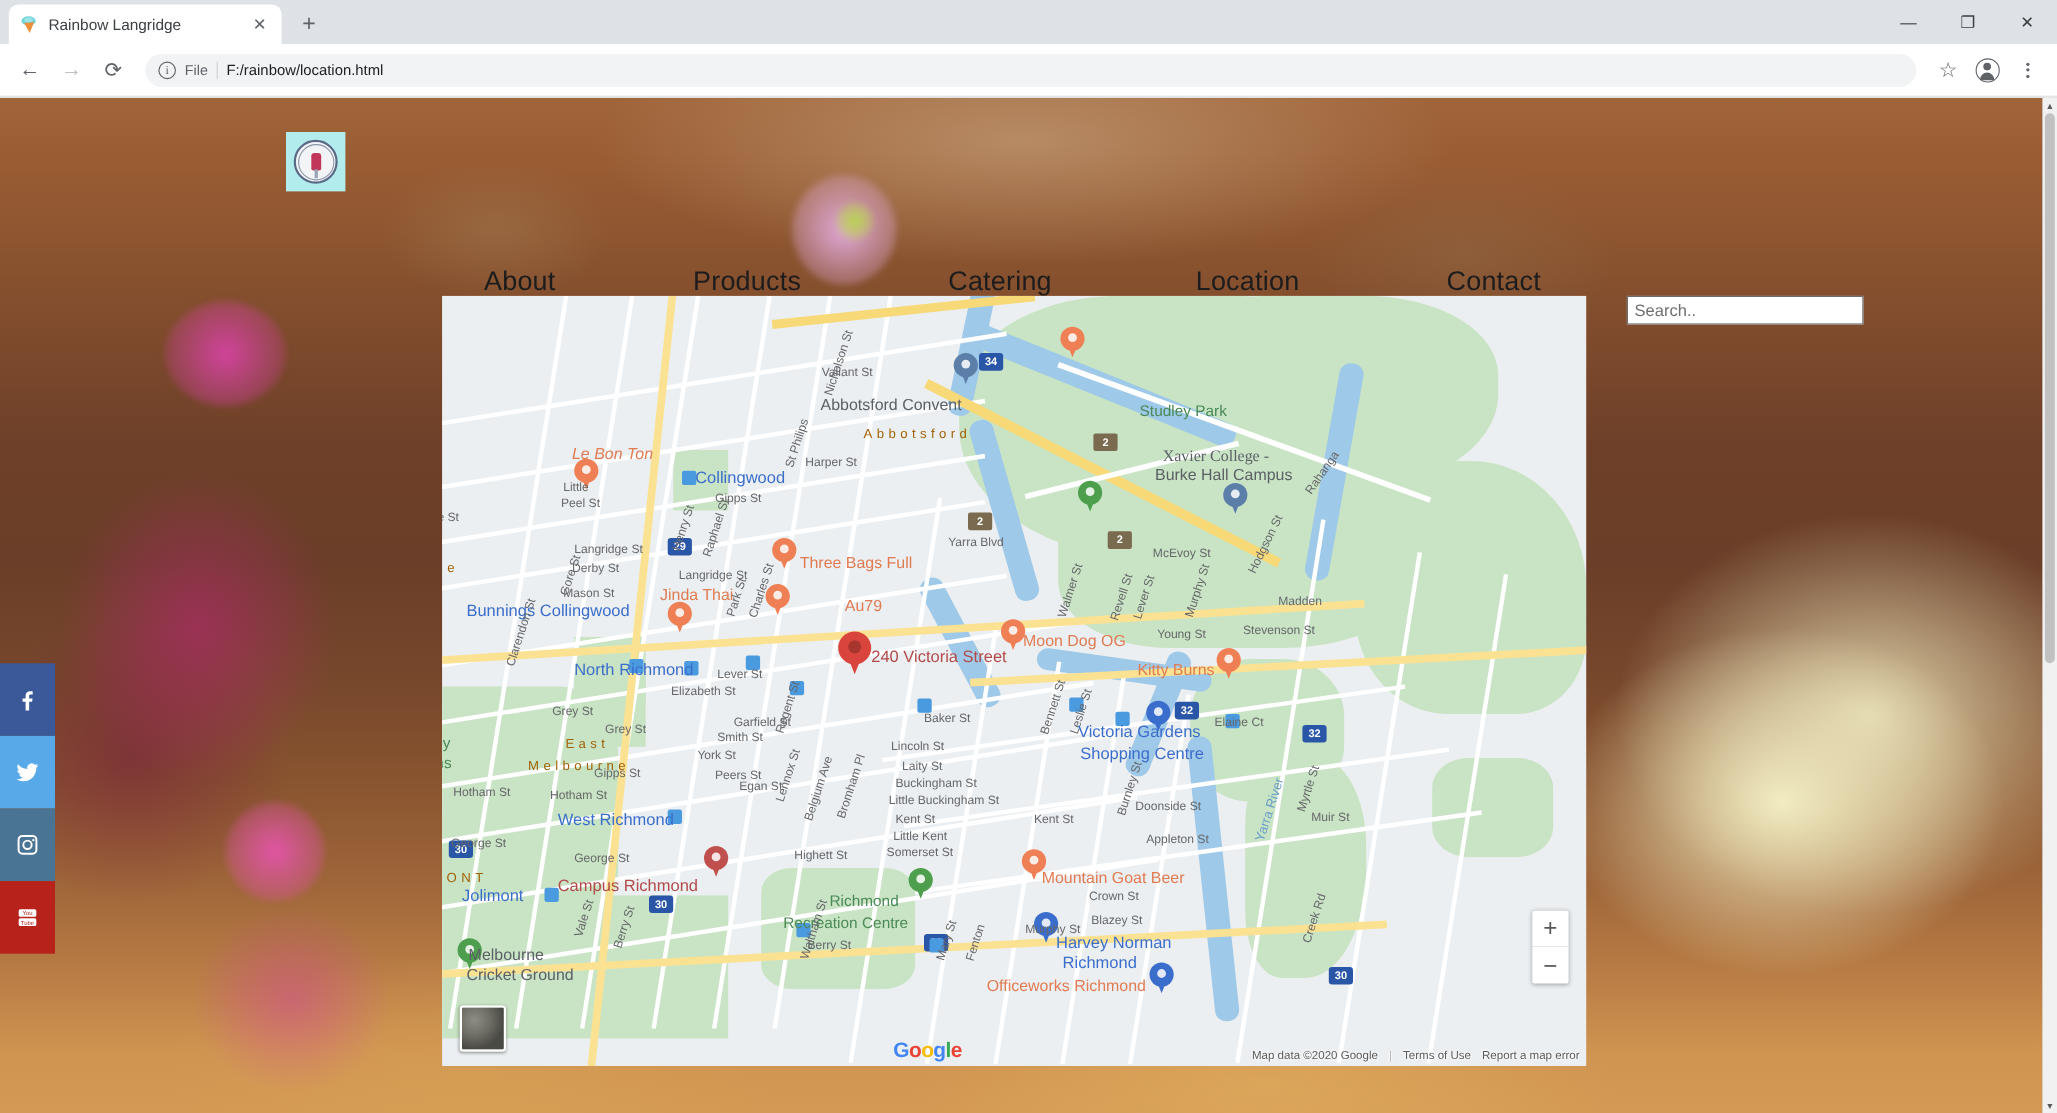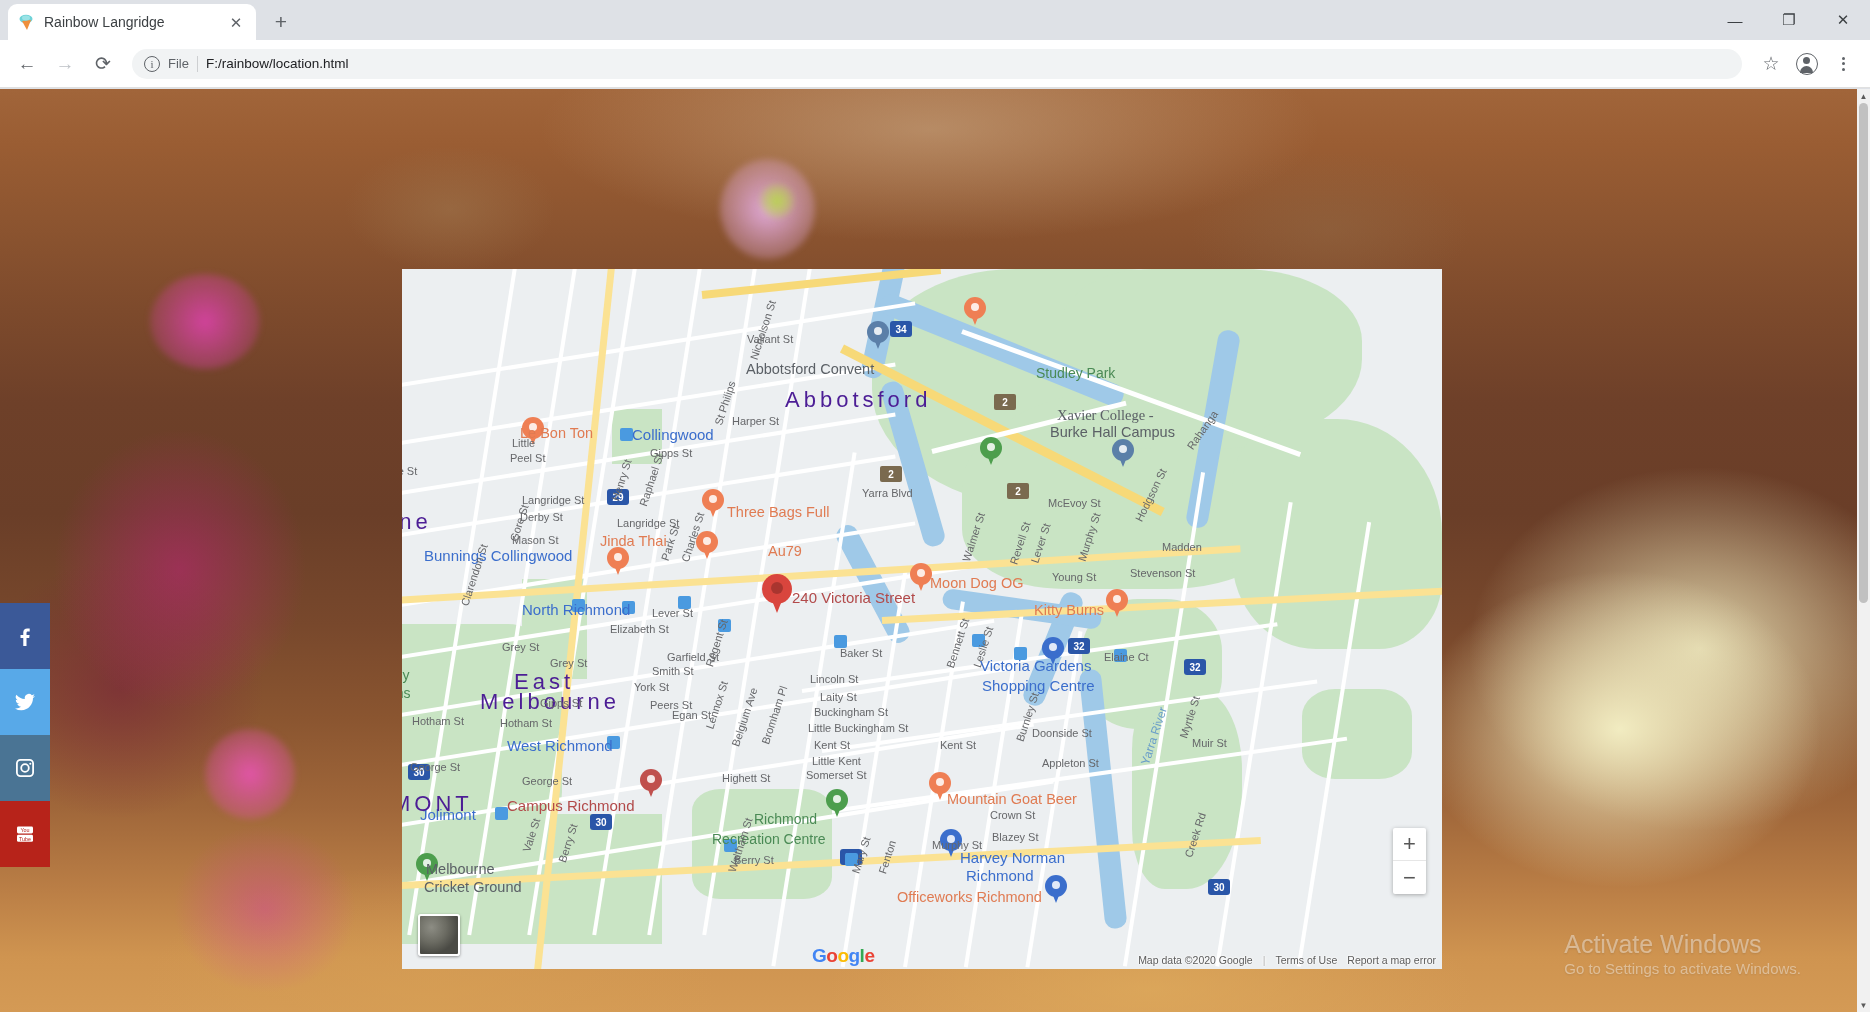--- a/index.html
+++ b/index.html
@@ -198,21 +198,21 @@
   .map-road.hwy { background: #f7d978; }
   .maplbl {
     position: absolute; white-space: nowrap;
     font-family: "Liberation Sans", sans-serif;
     color: #5b5b5b; font-size: 11px;
   }
   .maplbl.street { font-size: 11px; color: #66676a; }
   .maplbl.poi-orange { color: #e07b52; font-size: 14.5px; }
   .maplbl.poi-blue { color: #3b6ecc; font-size: 15px; }
   .maplbl.place {
-    color: #4c1d95; font-size: 22px; letter-spacing: 4px;
+    color: #a16207; font-size: 12px; letter-spacing: 4px;
   }
   .maplbl.park { color: #4a8a55; font-size: 14px; }
   .maplbl.big { font-size: 14.5px; color: #5b6066; }
   .maplbl.red { color: #b24a4a; font-size: 15px; }
   .maplbl.water-lbl { color: #6a9ec9; font-size: 12px; }
 
   .pin {
     position: absolute; width: 22px; height: 30px;
   }
   .pin .head {
@@ -379,20 +379,37 @@
   </div>
 
   <div class="viewport">
     <div class="page-bg"></div>
 
     <div class="flower" style="left:150px;top:185px;width:110px;height:95px;background:radial-gradient(circle,#d0439b,rgba(200,60,150,0));"></div>
     <div class="flower" style="left:720px;top:70px;width:95px;height:100px;background:radial-gradient(circle,#e0a8d8,rgba(210,150,200,0));"></div>
     <div class="flower" style="left:205px;top:640px;width:90px;height:90px;background:radial-gradient(circle,#e055a5,rgba(200,50,150,0));"></div>
     <div class="flower" style="left:760px;top:95px;width:34px;height:34px;background:radial-gradient(circle,#b9d44f,rgba(150,180,60,0));"></div>
 
+    <div class="site-nav">
+      <div class="logo-box">
+        <div class="logo-badge">
+          <div class="pop"></div>
+        </div>
+      </div>
+      <div class="nav-links">
+        <a class="nav-link" style="left:440px">About</a>
+        <a class="nav-link" style="left:630px">Products</a>
+        <a class="nav-link" style="left:862px">Catering</a>
+        <a class="nav-link" style="left:1087px">Location</a>
+        <a class="nav-link" style="left:1315px">Contact</a>
+      </div>
+      <div class="search-wrap">
+        <input class="search-input" type="text" placeholder="Search.." style="">
+      </div>
+    </div>
 
     <div class="social">
       <div class="social-item" style="background:#3b5998">
         <svg viewBox="0 0 24 24">
             <path d="M13.5 22v-8h2.7l.4-3.1h-3.1V8.9c0-.9.25-1.5 1.55-1.5h1.65V4.6c-.29-.04-1.27-.12-2.41-.12-2.39 0-4.02 1.46-4.02 4.13v2.3H7.5V14h2.77v8z"></path>
           </svg>
       </div>
       <div class="social-item" style="background:#58a9e8">
         <svg viewBox="0 0 24 24">
             <path d="M22 5.9c-.74.33-1.53.55-2.36.65a4.1 4.1 0 0 0 1.8-2.27c-.79.47-1.67.81-2.6 1a4.1 4.1 0 0 0-7 3.74A11.6 11.6 0 0 1 3.4 4.7a4.1 4.1 0 0 0 1.27 5.47 4 4 0 0 1-1.86-.51v.05a4.1 4.1 0 0 0 3.29 4.02 4.1 4.1 0 0 1-1.85.07 4.1 4.1 0 0 0 3.83 2.85A8.25 8.25 0 0 1 2 18.4a11.6 11.6 0 0 0 6.29 1.84c7.55 0 11.68-6.25 11.68-11.67l-.01-.53A8.3 8.3 0 0 0 22 5.9z"></path>
@@ -597,21 +614,21 @@
 
       <div id="map-label-host">
           <div class="maplbl street" style="left: 345px; top: 64px;">Valiant St</div>
           <div class="maplbl street" style="left: 330px; top: 55px; transform: rotate(-72deg);">Nicholson St</div>
           <div class="maplbl big" style="left: 344px; top: 92px;">Abbotsford Convent</div>
           <div class="maplbl park" style="left: 634px; top: 96px;">Studley Park</div>
           <div class="maplbl place" style="left: 383px; top: 118px;">Abbotsford</div>
           <div class="maplbl big" style="left: 655px; top: 138px; font-family: Liberation Serif, serif;">Xavier College -</div>
           <div class="maplbl big" style="left: 648px; top: 155px;">Burke Hall Campus</div>
           <div class="maplbl street" style="left: 778px; top: 155px; transform: rotate(-55deg);">Rahanga</div>
-          <div class="maplbl poi-orange" style="left: 118px; top: 156px;">Le Bon Ton</div>
+          <div class="maplbl poi-orange" style="left: 118px; top: 136px; font-style: italic;">Le Bon Ton</div>
           <div class="maplbl poi-blue" style="left: 230px; top: 157px;">Collingwood</div>
           <div class="maplbl street" style="left: 330px; top: 146px;">Harper St</div>
           <div class="maplbl street" style="left: 300px; top: 128px; transform: rotate(-72deg);">St Philips</div>
           <div class="maplbl street" style="left: 110px; top: 168px;">Little</div>
           <div class="maplbl street" style="left: 248px; top: 178px;">Gipps St</div>
           <div class="maplbl street" style="left: 108px; top: 183px;">Peel St</div>
           <div class="maplbl street" style="left: 460px; top: 218px;">Yarra Blvd</div>
           <div class="maplbl street" style="left: 646px; top: 228px;">McEvoy St</div>
           <div class="maplbl street" style="left: 720px; top: 220px; transform: rotate(-64deg);">Hodgson St</div>
           <div class="maplbl poi-orange" style="left: 325px; top: 235px;">Three Bags Full</div>
@@ -721,24 +738,20 @@
       </div>
 
       <div class="map-attrib">
         <span>Map data ©2020 Google</span>
         <span class="sep">|</span>
         <a>Terms of Use</a>
         <a>Report a map error</a>
       </div>
     </div>
 
-    <div class="watermark">
-      <div class="wm-title">Activate Windows</div>
-      <div class="wm-sub">Go to Settings to activate Windows.</div>
-    </div>
   </div>
 
   <div class="scrollbar">
     <div class="scroll-up">▲</div>
     <div class="scroll-thumb"></div>
     <div class="scroll-down">▼</div>
   </div>
 </div>
 
 </body></html>

